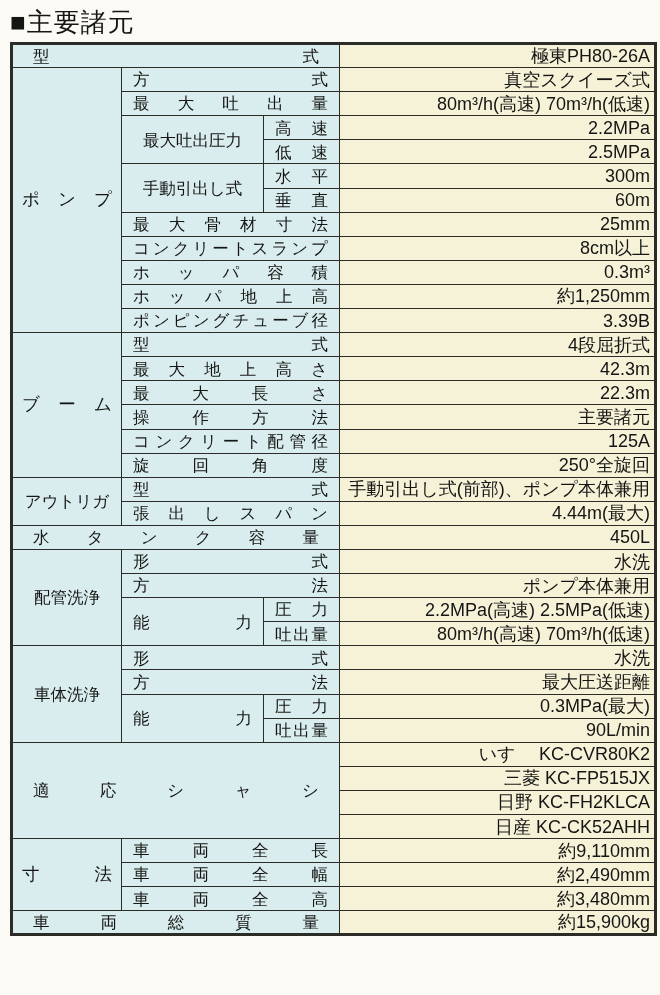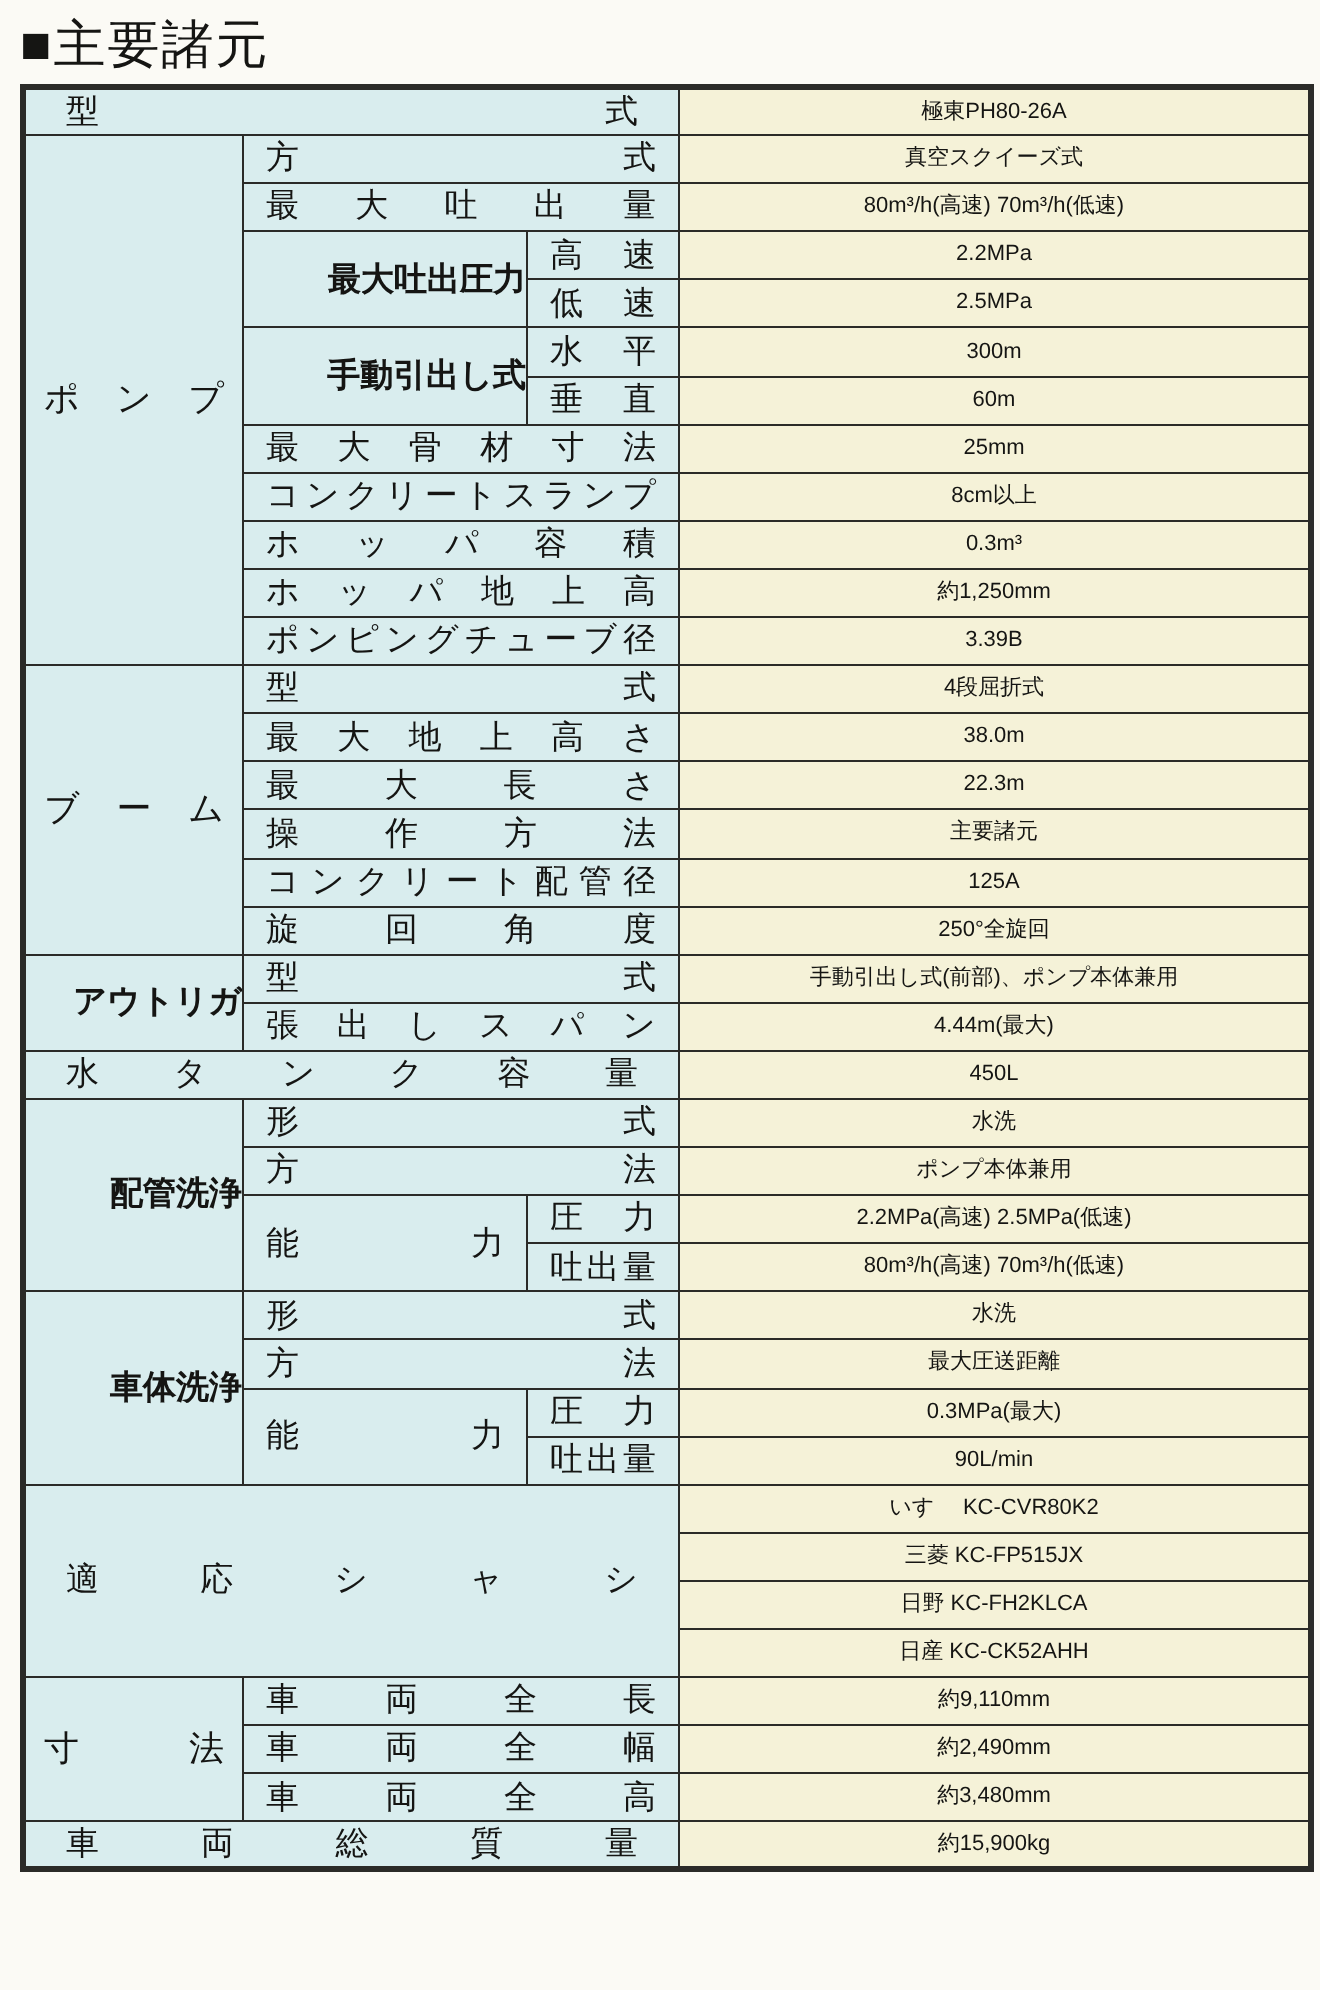--- a/index.html
+++ b/index.html
@@ -36,26 +36,26 @@
     font-size:16.5px;
     line-height:1;
     white-space:nowrap;
     overflow:hidden;
     vertical-align:middle;
     padding:0;
   }
   td.cat, td.catc, td.lbl, td.lblc, td.sub{ background:var(--label-bg); }
   td.val{
     background:var(--value-bg);
-    text-align:center;
+    text-align:right;
     padding:0 4px;
-    font-size:11px;
+    font-size:18px;
     margin-top:12px;
   }
-  td.catc, td.lblc{ text-align:right; font-size:16.5px;font-weight:bold; }
+  td.catc, td.lblc{ text-align:center; font-size:16.5px; }
   td.cat{ font-size:17.5px; }
   .spread{
     display:flex;
     justify-content:space-between;
     align-items:center;
     padding:0 11px;
   }
   td.cat > .spread{ padding:0 9px; }
   td[colspan="3"] > .spread{ padding:0 20px; }
 </style>
@@ -239,21 +239,21 @@
         <td class="lbl" colspan="2">
           <div class="spread">
             <span>最</span>
             <span>大</span>
             <span>地</span>
             <span>上</span>
             <span>高</span>
             <span>さ</span>
           </div>
         </td>
-        <td class="val">38.0m</td>
+        <td class="val">42.3m</td>
       </tr>
       <tr>
         <td class="lbl" colspan="2">
           <div class="spread">
             <span>最</span>
             <span>大</span>
             <span>長</span>
             <span>さ</span>
           </div>
         </td>

